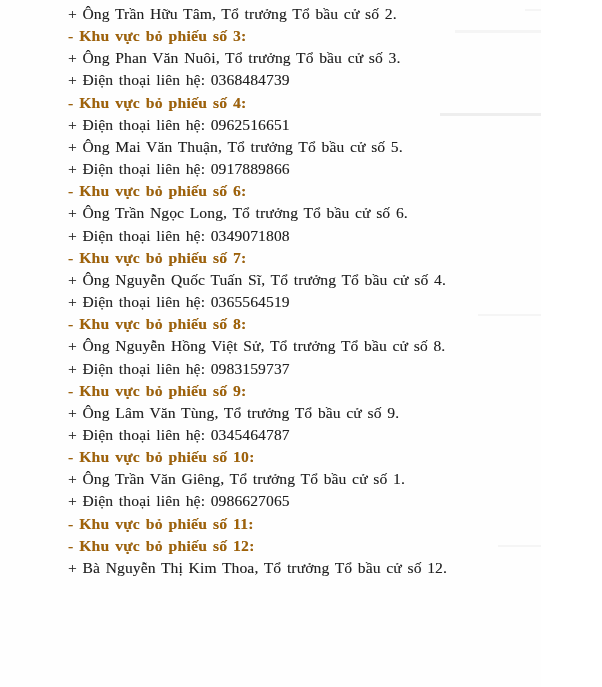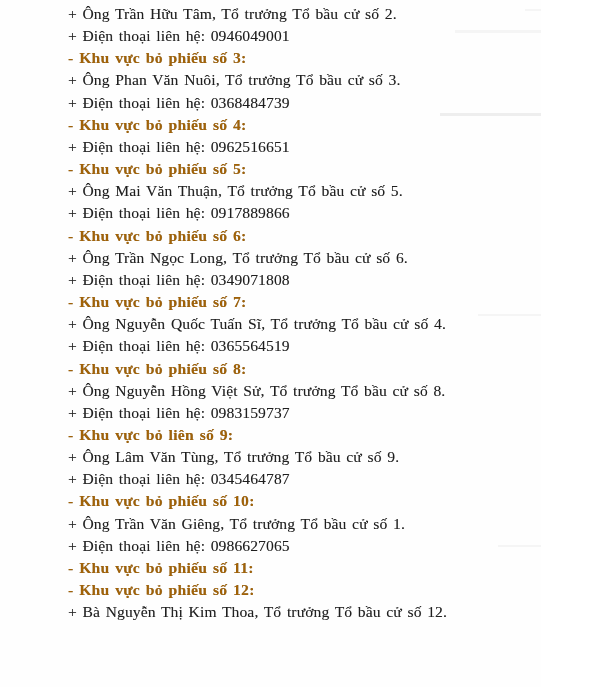--- a/index.html
+++ b/index.html
@@ -47,39 +47,37 @@
   .n3 { left: 525px; top: 9px;   width: 55px;  height: 2px; background: rgba(110,110,110,0.06); }
   .n4 { left: 478px; top: 314px; width: 105px; height: 2px; background: rgba(110,110,110,0.06); }
   .n5 { left: 498px; top: 545px; width: 85px;  height: 2px; background: rgba(110,110,110,0.06); }
 </style>
 </head>
 <body>
 
 <div class="page">
   <div class="text-block">
       <div class="line">+ Ông Trần Hữu Tâm, Tổ trưởng Tổ bầu cử số 2.</div>
-      <div class="line">+ Điện thoại liên hệ: 0946049001</div>
       <div class="line bold">- Khu vực bỏ phiếu số 3:</div>
       <div class="line">+ Ông Phan Văn Nuôi, Tổ trưởng Tổ bầu cử số 3.</div>
       <div class="line">+ Điện thoại liên hệ: 0368484739</div>
       <div class="line bold">- Khu vực bỏ phiếu số 4:</div>
       <div class="line">+ Điện thoại liên hệ: 0962516651</div>
-      <div class="line bold">- Khu vực bỏ phiếu số 5:</div>
       <div class="line">+ Ông Mai Văn Thuận, Tổ trưởng Tổ bầu cử số 5.</div>
       <div class="line">+ Điện thoại liên hệ: 0917889866</div>
       <div class="line bold">- Khu vực bỏ phiếu số 6:</div>
       <div class="line">+ Ông Trần Ngọc Long, Tổ trưởng Tổ bầu cử số 6.</div>
       <div class="line">+ Điện thoại liên hệ: 0349071808</div>
       <div class="line bold">- Khu vực bỏ phiếu số 7:</div>
       <div class="line">+ Ông Nguyễn Quốc Tuấn Sĩ, Tổ trưởng Tổ bầu cử số 4.</div>
       <div class="line">+ Điện thoại liên hệ: 0365564519</div>
       <div class="line bold">- Khu vực bỏ phiếu số 8:</div>
       <div class="line">+ Ông Nguyễn Hồng Việt Sử, Tổ trưởng Tổ bầu cử số 8.</div>
       <div class="line">+ Điện thoại liên hệ: 0983159737</div>
-      <div class="line bold">- Khu vực bỏ liên số 9:</div>
+      <div class="line bold">- Khu vực bỏ phiếu số 9:</div>
       <div class="line">+ Ông Lâm Văn Tùng, Tổ trưởng Tổ bầu cử số 9.</div>
       <div class="line">+ Điện thoại liên hệ: 0345464787</div>
       <div class="line bold">- Khu vực bỏ phiếu số 10:</div>
       <div class="line">+ Ông Trần Văn Giêng, Tổ trưởng Tổ bầu cử số 1.</div>
       <div class="line">+ Điện thoại liên hệ: 0986627065</div>
       <div class="line bold">- Khu vực bỏ phiếu số 11:</div>
       <div class="line bold">- Khu vực bỏ phiếu số 12:</div>
       <div class="line">+ Bà Nguyễn Thị Kim Thoa, Tổ trưởng Tổ bầu cử số 12.</div>
     </div>
   <div class="noise n1"></div>

